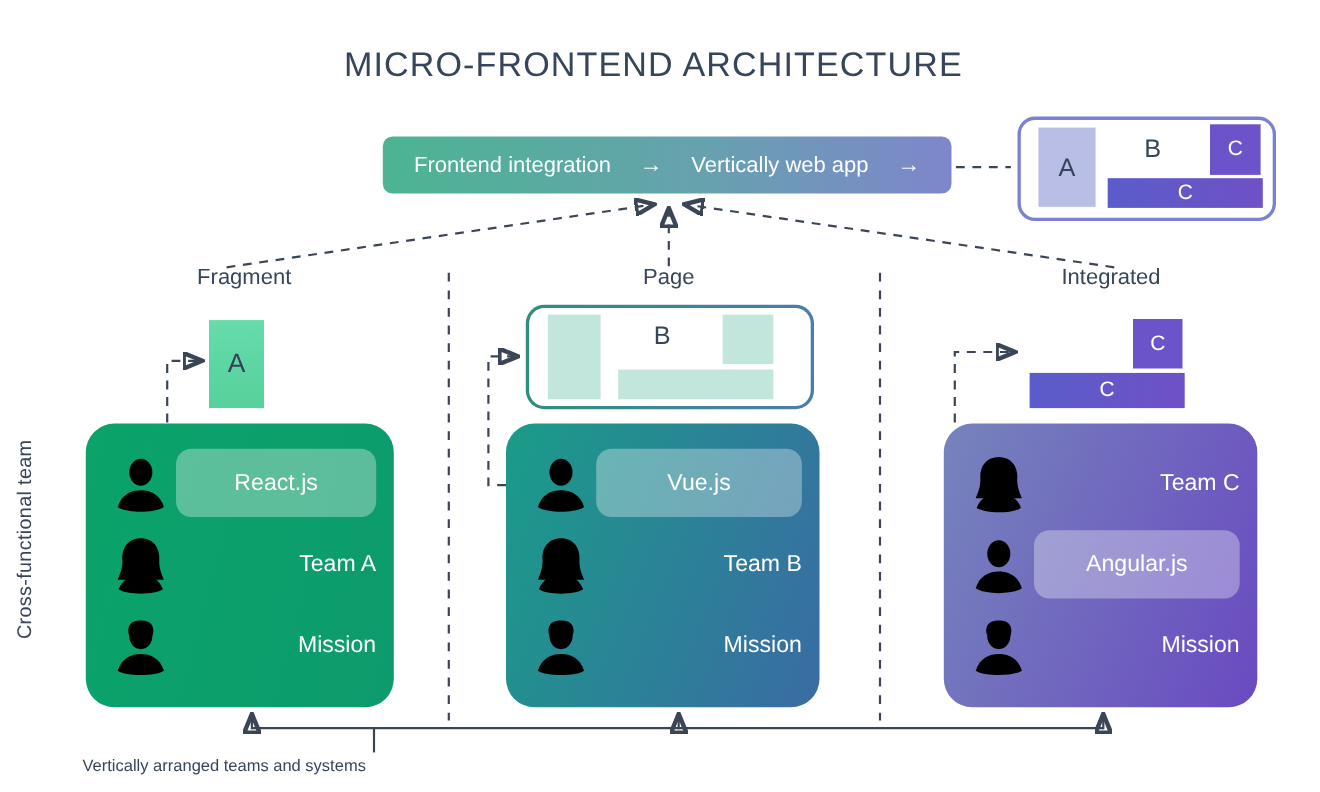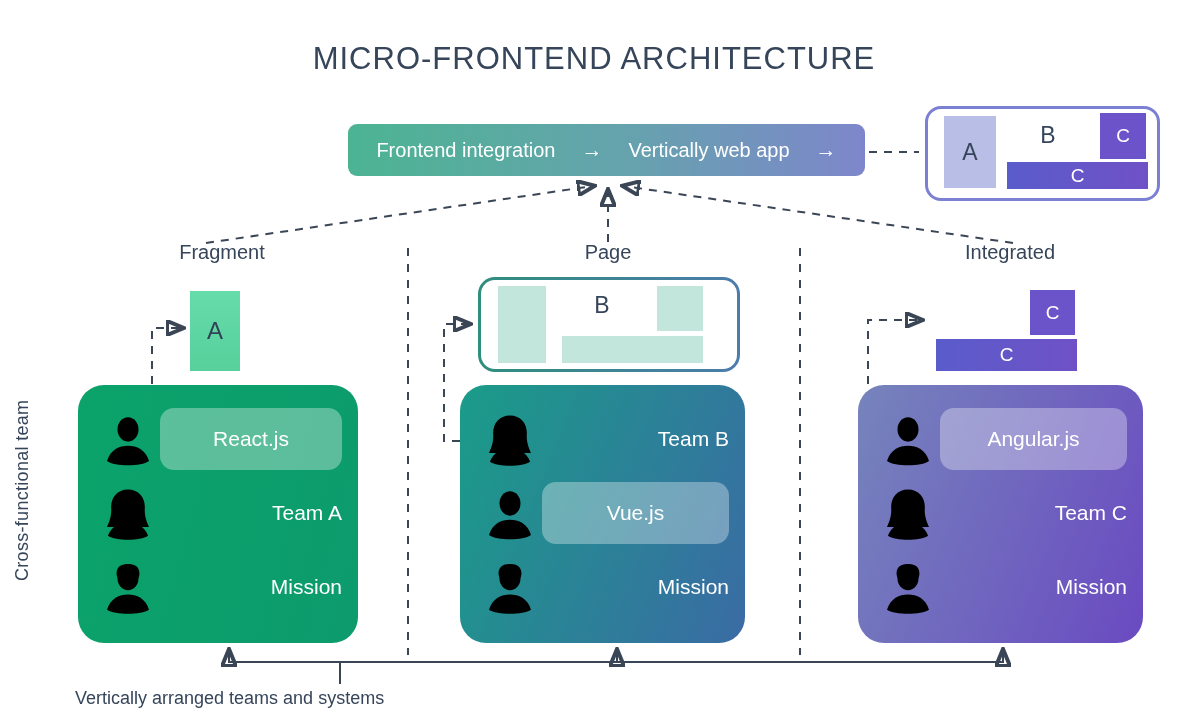--- a/index.html
+++ b/index.html
@@ -63,21 +63,21 @@
   .crow{display:flex;align-items:center;height:62px;}
   .avatar{width:56px;height:56px;flex:0 0 56px;margin-right:4px;}
   .pill{flex:1;height:62px;border-radius:14px;background:rgba(255,255,255,0.33);
     display:flex;align-items:center;justify-content:center;}
   .row-label{color:#ffffff;font-size:21px;}
   .plain{flex:1;text-align:right;}
 
   
   .side-label{left:12px;top:352px;height:215px;writing-mode:vertical-rl;transform:rotate(180deg);
     display:flex;align-items:center;font-size:18px;color:#36455a;letter-spacing:.3px;}
-  .bottom-label{left:75px;top:674px;font-size:18px;color:#36455a;}
+  .bottom-label{left:75px;top:674px;font-size:15px;color:#36455a;}
 
   
   .overlay{left:0;top:0;width:1200px;height:720px;pointer-events:none;z-index:6;}
   .overlay path, .overlay line{stroke:#3a4656;stroke-width:2;fill:none;}
   .dashed{stroke-dasharray:8 7;}
   .sep{stroke-dasharray:8 8;}
 </style>
 </head>
 <body>
 
@@ -155,54 +155,54 @@
       <svg class="avatar" viewBox="0 0 32 32">
           <use href="#av-man"></use>
         </svg>
       <span class="row-label plain">Mission</span>
     </div>
   </div>
 
   <div class="abs card card-b">
     <div class="crow">
       <svg class="avatar" viewBox="0 0 32 32">
-          <use href="#av-woman"></use>
-        </svg>
-      <span class="row-label plain">Team B</span>
-    </div>
-    <div class="crow">
-      <svg class="avatar" viewBox="0 0 32 32">
           <use href="#av-person"></use>
         </svg>
       <div class="pill">
         <span class="row-label">Vue.js</span>
       </div>
     </div>
     <div class="crow">
       <svg class="avatar" viewBox="0 0 32 32">
+          <use href="#av-woman"></use>
+        </svg>
+      <span class="row-label plain">Team B</span>
+    </div>
+    <div class="crow">
+      <svg class="avatar" viewBox="0 0 32 32">
           <use href="#av-man"></use>
         </svg>
       <span class="row-label plain">Mission</span>
     </div>
   </div>
 
   <div class="abs card card-c">
+    <div class="crow">
+      <svg class="avatar" viewBox="0 0 32 32">
+          <use href="#av-woman"></use>
+        </svg>
+      <span class="row-label plain">Team C</span>
+    </div>
     <div class="crow">
       <svg class="avatar" viewBox="0 0 32 32">
           <use href="#av-person"></use>
         </svg>
       <div class="pill">
         <span class="row-label">Angular.js</span>
       </div>
-    </div>
-    <div class="crow">
-      <svg class="avatar" viewBox="0 0 32 32">
-          <use href="#av-woman"></use>
-        </svg>
-      <span class="row-label plain">Team C</span>
     </div>
     <div class="crow">
       <svg class="avatar" viewBox="0 0 32 32">
           <use href="#av-man"></use>
         </svg>
       <span class="row-label plain">Mission</span>
     </div>
   </div>
 
   <div class="abs side-label">Cross-functional team</div>

